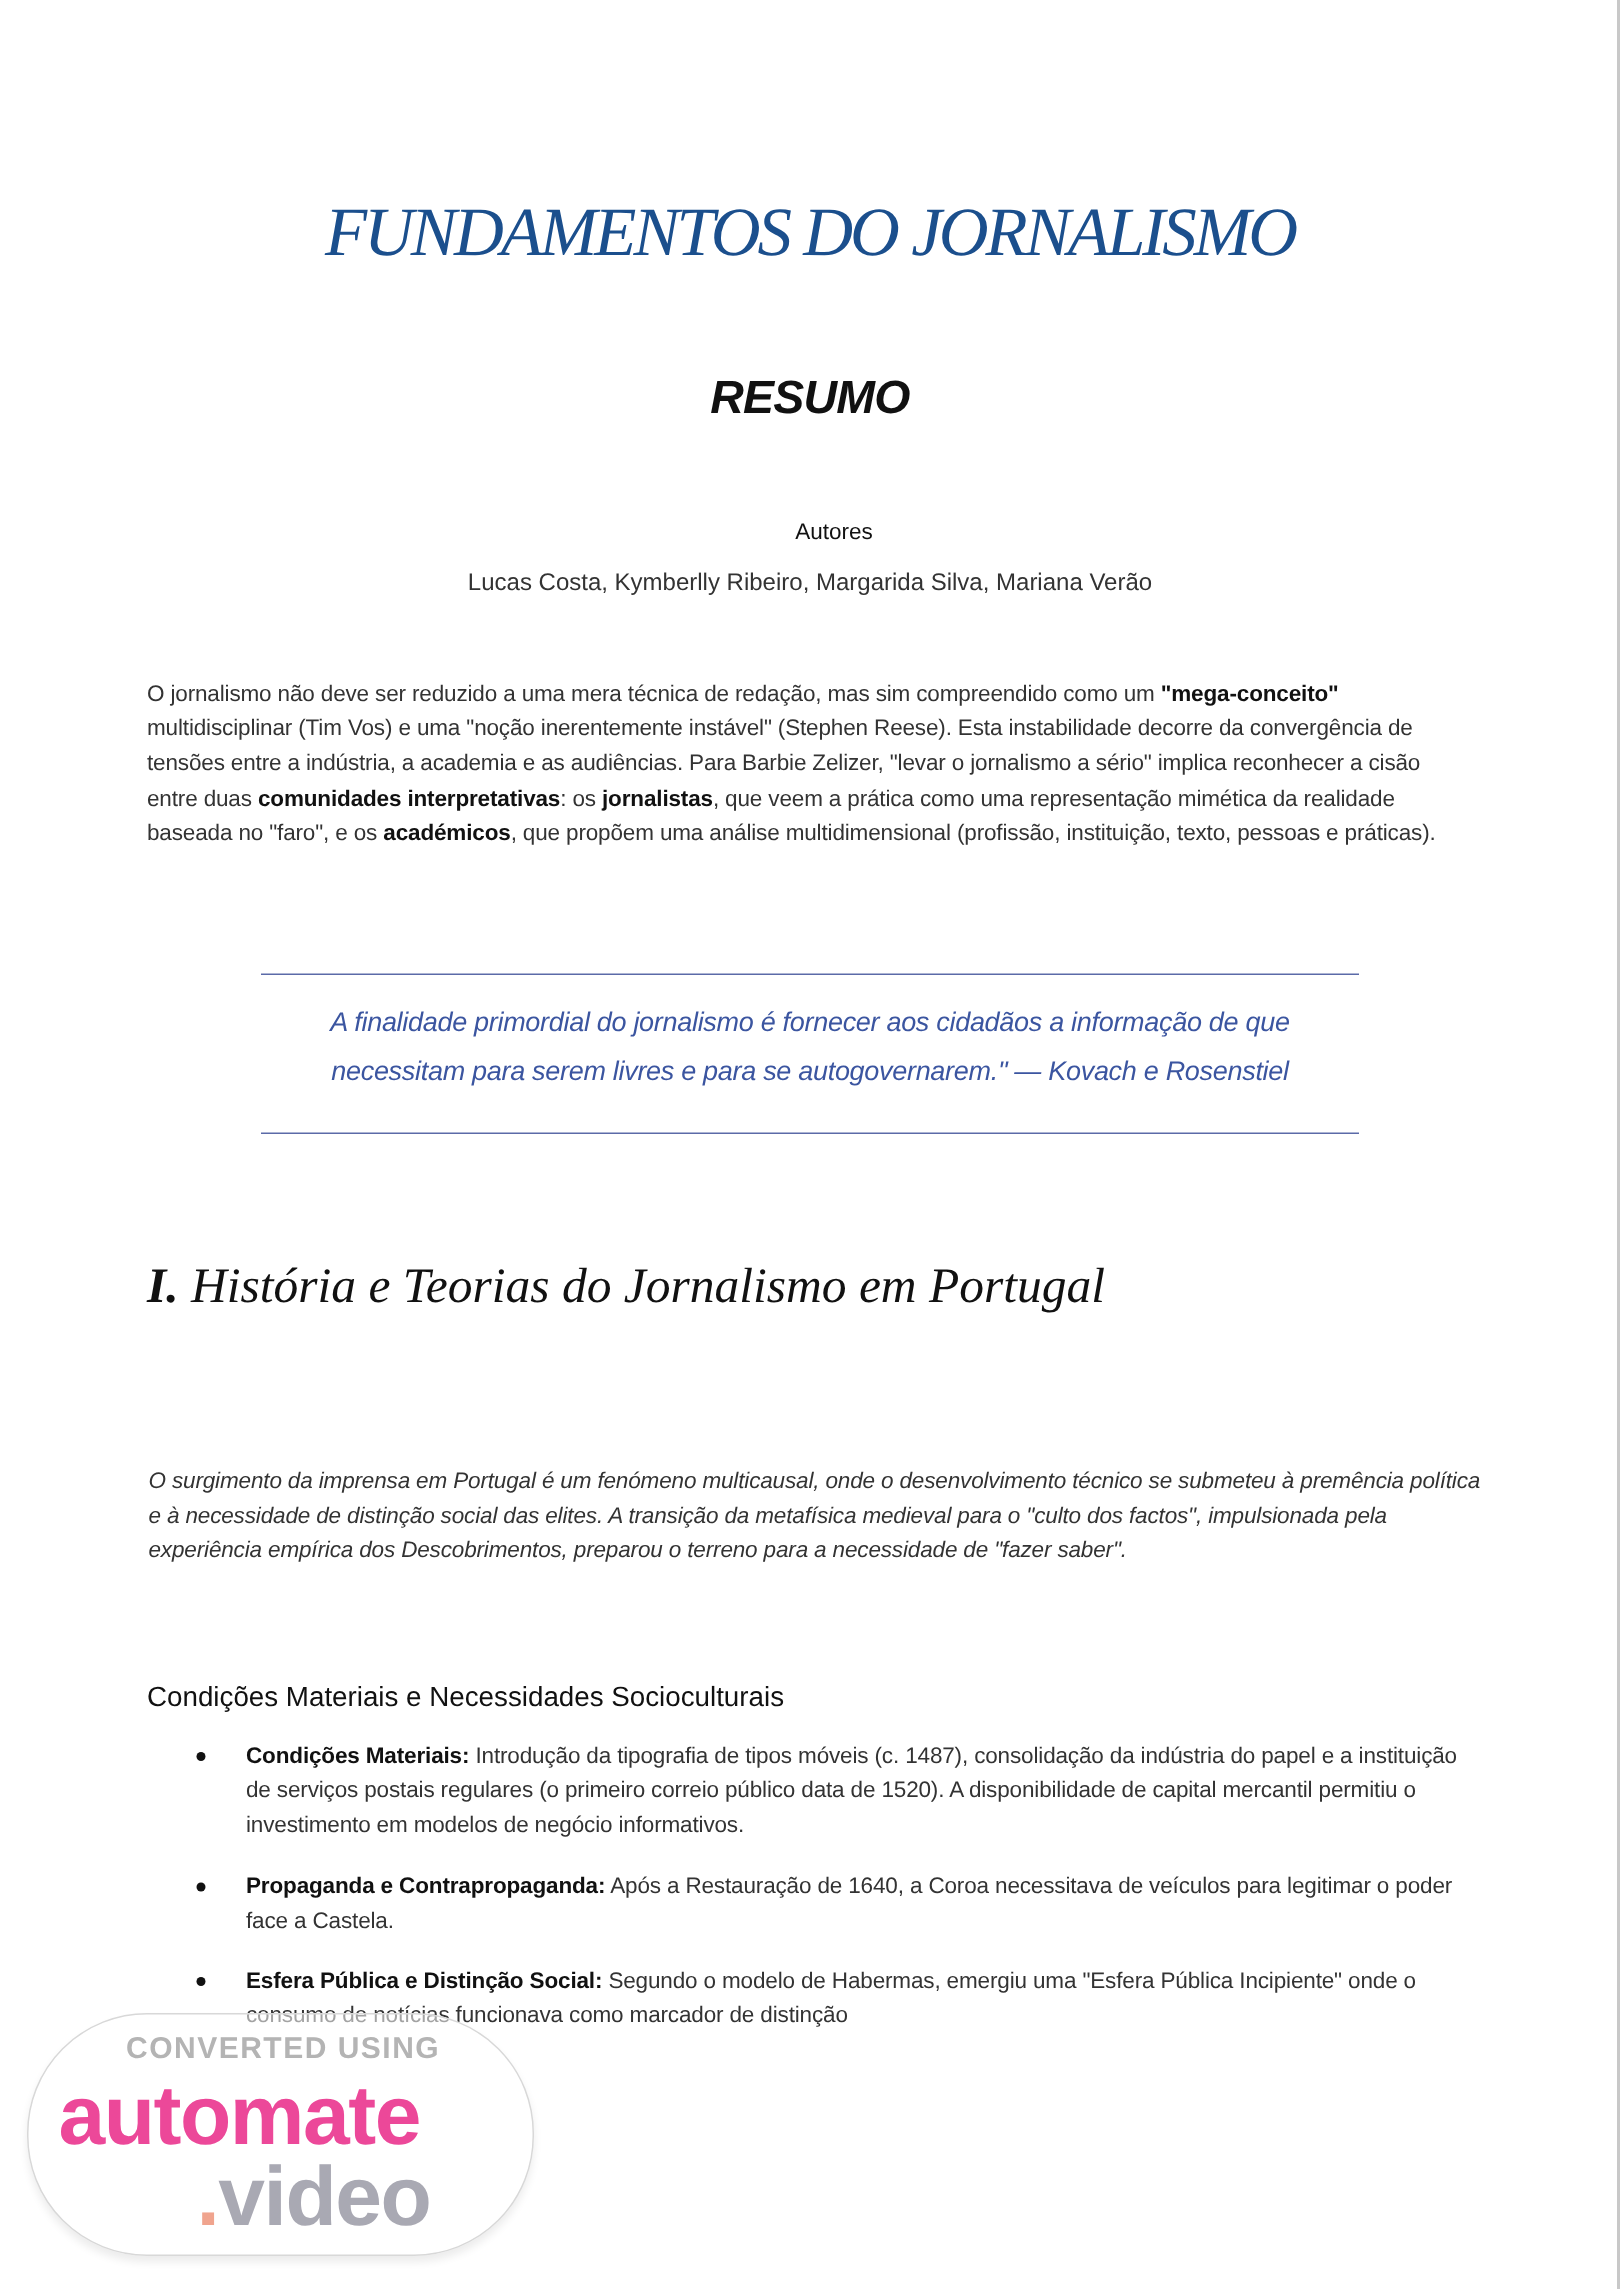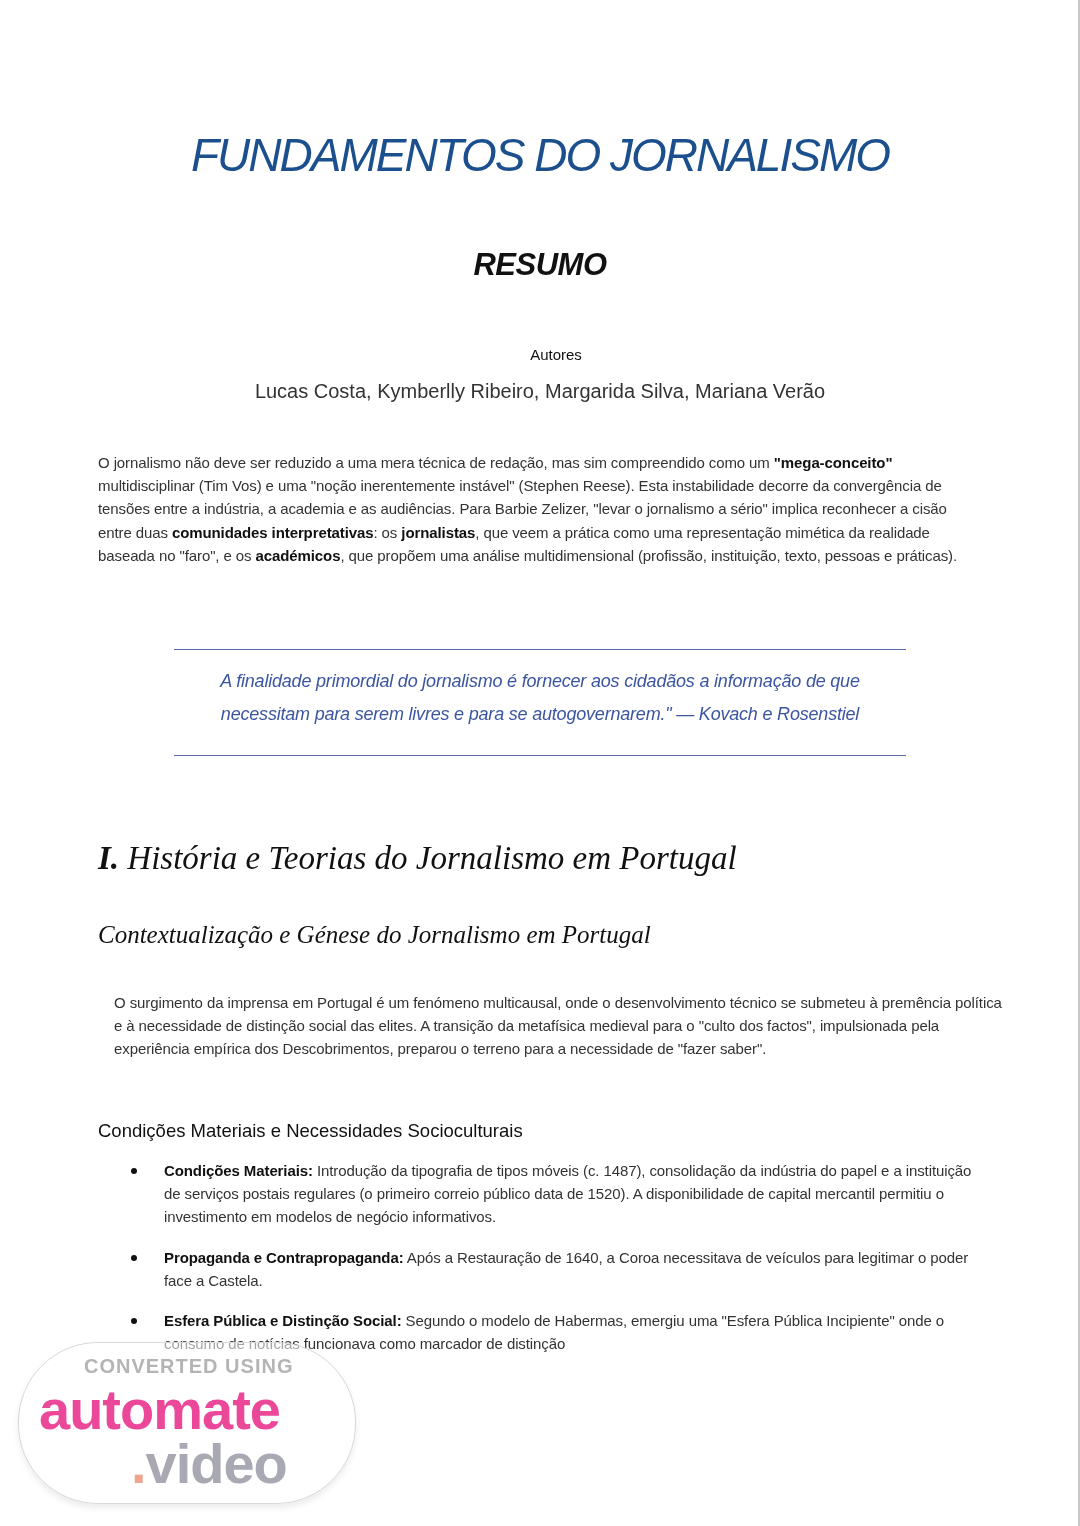--- a/index.html
+++ b/index.html
@@ -8,42 +8,42 @@
     position: absolute; left: 0; top: 0; width: 1080px; height: 1526px;
     background: #ffffff;
   }
   .right-edge {
     position: absolute; top: 0; right: 0; width: 2px; height: 1526px;
     background: #c8c8c8;
   }
   .title {
     position: absolute; left: 0; width: 1080px; top: 128px;
     text-align: center;
-    font-family: Liberation Sans, sans-serif;
+    font-family: Liberation Serif, serif;
     font-style: italic; font-weight: normal;
     font-size: 46px; letter-spacing: -2px;
     color: #1b4f8d; margin: 0;
   }
   .subtitle {
     position: absolute; left: 0; width: 1080px; top: 247px;
     text-align: center;
     font-family: "Liberation Sans", "DejaVu Sans", sans-serif;
     font-style: italic; font-weight: bold;
     font-size: 31px; letter-spacing: -0.5px;
     color: #111111; margin: 0;
   }
   .authors-label {
     position: absolute; left: 0; width: 1080px; top: 346px;
     text-align: center;
     font-family: "Liberation Sans", sans-serif; font-size: 15px; color: #111; padding-left: 16px;
   }
   .authors-names {
     position: absolute; left: 0; width: 1080px; top: 380px;
     text-align: center;
-    font-family: "Liberation Sans", sans-serif; font-size: 20px; color: #333;
+    font-family: "Liberation Sans", sans-serif; font-size: 16px; color: #333;
   }
   .body-text {
     font-family: "Liberation Sans", "DejaVu Sans", sans-serif;
     font-size: 15px; line-height: 23.2px; color: #333333;
     letter-spacing: -0.1px;
   }
   .body-text b { color: #111111; font-weight: bold; }
   .intro {
     position: absolute; left: 98px; top: 451px; width: 870px; margin: 0;
   }
@@ -61,21 +61,21 @@
     position: absolute; left: 98px; top: 840px; margin: 0;
     font-family: "Liberation Serif", "DejaVu Serif", serif;
     font-style: italic; font-weight: normal; font-size: 33px; color: #111; text-align: right;
   }
   .h1 .num { font-weight: bold; }
   .h2 {
     position: absolute; left: 98px; top: 921px; margin: 0;
     font-family: "Liberation Serif", "DejaVu Serif", serif;
     font-style: italic; font-weight: normal; font-size: 25px; color: #111;
   }
-  .para2 { position: absolute; left: 98px; top: 975px; width: 895px; margin: 16px; }
+  .para2 { position: absolute; left: 98px; top: 975px; width: 895px; margin: 1px; font-style: italic; }
   .h3 {
     position: absolute; left: 98px; top: 1120px; margin: 0;
     font-family: "Liberation Sans", sans-serif; font-weight: normal;
     font-size: 18.5px; color: #111;
   }
   .bullets { position: absolute; left: 98px; top: 1159px; width: 880px; margin: 0; padding: 0; list-style: none; }
   .bullet { position: relative; padding-left: 66px; margin-bottom: 17px; }
   .bullet .dot {
     position: absolute; left: 33px; top: 9px; width: 6px; height: 6px;
     border-radius: 50%; background: #111;
@@ -115,21 +115,20 @@
   <div class="authors-names">Lucas Costa, Kymberlly Ribeiro, Margarida Silva, Mariana Verão</div>
 
   <p class="body-text intro"><span>O jornalismo não deve ser reduzido a uma mera técnica de redação, mas sim compreendido como um </span><b>"mega-conceito"</b><span> multidisciplinar (Tim Vos) e uma "noção inerentemente instável" (Stephen Reese). Esta instabilidade decorre da convergência de tensões entre a indústria, a academia e as audiências. Para Barbie Zelizer, "levar o jornalismo a sério" implica reconhecer a cisão entre duas </span><b>comunidades interpretativas</b><span>: os </span><b>jornalistas</b><span>, que veem a prática como uma representação mimética da realidade baseada no "faro", e os </span><b>académicos</b><span>, que propõem uma análise multidimensional (profissão, instituição, texto, pessoas e práticas).</span></p>
 
   <div class="quote-line" style="top:649px;"></div>
   <p class="quote">A finalidade primordial do jornalismo é fornecer aos cidadãos a informação de que necessitam para serem livres e para se autogovernarem." — Kovach e Rosenstiel</p>
   <div class="quote-line" style="top:755px;"></div>
 
   <h2 class="h1"><span class="num">I.</span><span> História e Teorias do Jornalismo em Portugal</span></h2>
 
-  <h3 class="h2">Contextualização e Génese do Jornalismo em Portugal</h3>
 
   <p class="body-text para2">O surgimento da imprensa em Portugal é um fenómeno multicausal, onde o desenvolvimento técnico se submeteu à premência política e à necessidade de distinção social das elites. A transição da metafísica medieval para o "culto dos factos", impulsionada pela experiência empírica dos Descobrimentos, preparou o terreno para a necessidade de "fazer saber".</p>
 
   <h4 class="h3">Condições Materiais e Necessidades Socioculturais</h4>
 
   <ul class="bullets body-text">
     <li class="bullet">
       <span class="dot"></span>
       <b>Condições Materiais:</b><span> Introdução da tipografia de tipos móveis (c. 1487), consolidação da indústria do papel e a instituição de serviços postais regulares (o primeiro correio público data de 1520). A disponibilidade de capital mercantil permitiu o investimento em modelos de negócio informativos.</span>
     </li>

